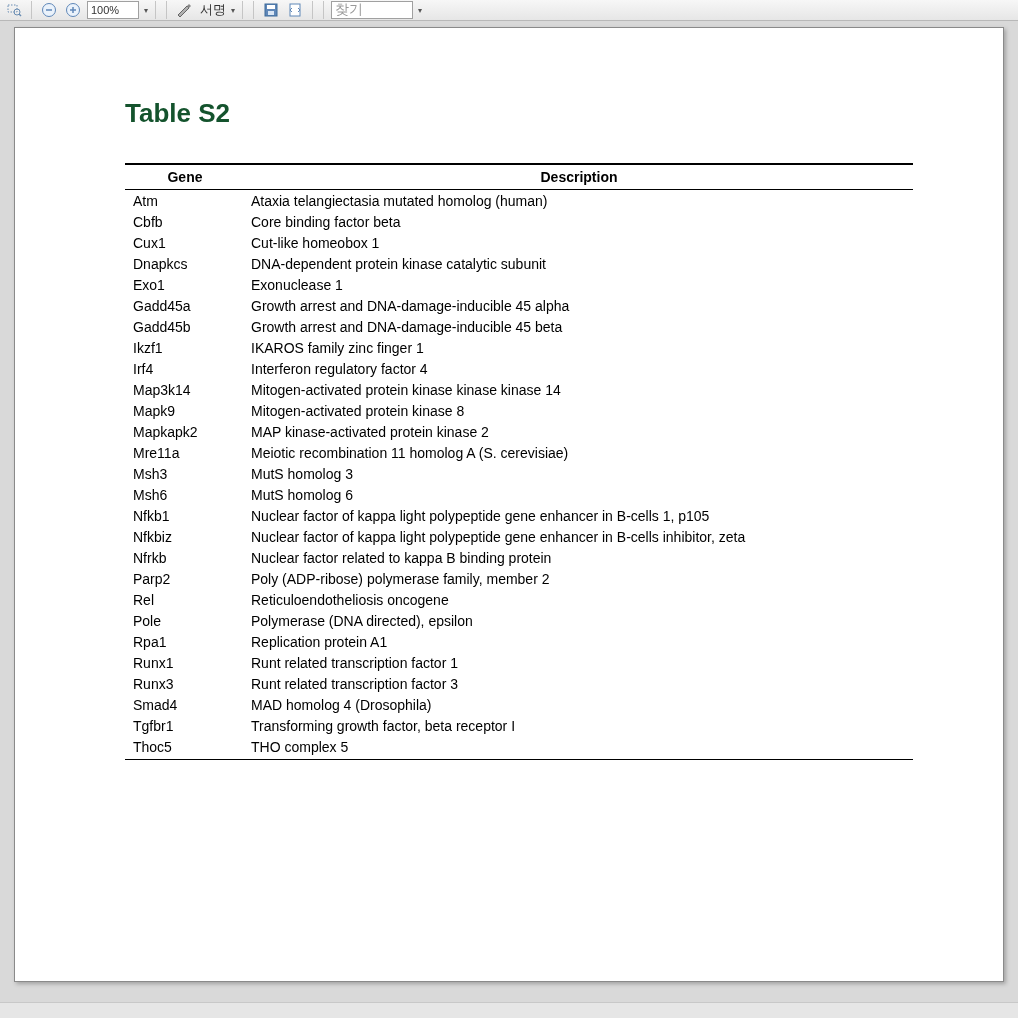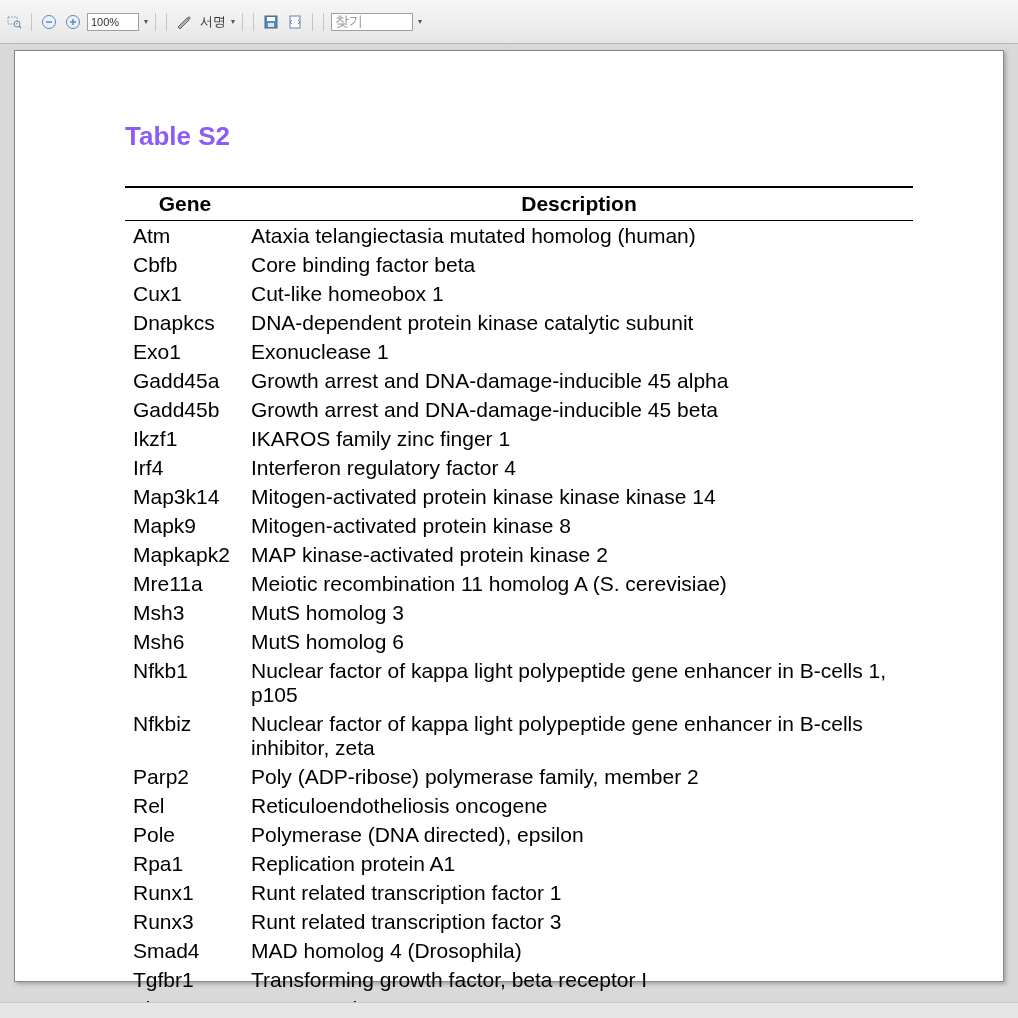--- a/index.html
+++ b/index.html
@@ -6,21 +6,21 @@
   body {
     font-family: Arial, Helvetica, sans-serif;
     background: #ececec;
     width: 1018px;
     height: 1018px;
     overflow: hidden;
     display: flex;
     flex-direction: column;
   }
   .toolbar {
-    height: 44px;
+    height: 21px;
     background: linear-gradient(#f7f7f7, #e6e6e6);
     border-bottom: 1px solid #b8b8b8;
     display: flex;
     align-items: center;
     padding: 0 4px;
     gap: 4px;
     font-size: 12px;
     color: #333;
   }
   .tb-sep {
@@ -81,27 +81,27 @@
   .page {
     width: 990px;
     background: #fff;
     border: 1px solid #8a8a8a;
     box-shadow: 2px 2px 4px rgba(0,0,0,0.25);
     padding: 70px 90px 40px 110px;
   }
   .title {
     font-size: 26px;
     font-weight: bold;
-    color: #8b5cf6;
+    color: #14532d;
     margin-bottom: 34px;
   }
   table.data {
     width: 100%;
     border-collapse: collapse;
-    font-size: 21px;
+    font-size: 14px;
   }
   table.data thead tr {
     border-top: 2px solid #000;
     border-bottom: 1.5px solid #000;
   }
   table.data th {
     font-weight: bold;
     text-align: center;
     padding: 4px 6px;
   }
@@ -256,20 +256,24 @@
           </tr>
           <tr>
             <td class="gene">Nfkb1</td>
             <td>Nuclear factor of kappa light polypeptide gene enhancer in B-cells 1, p105</td>
           </tr>
           <tr>
             <td class="gene">Nfkbiz</td>
             <td>Nuclear factor of kappa light polypeptide gene enhancer in B-cells inhibitor, zeta</td>
           </tr>
           <tr>
+            <td class="gene">Nfrkb</td>
+            <td>Nuclear factor related to kappa B binding protein</td>
+          </tr>
+          <tr>
             <td class="gene">Parp2</td>
             <td>Poly (ADP-ribose) polymerase family, member 2</td>
           </tr>
           <tr>
             <td class="gene">Rel</td>
             <td>Reticuloendotheliosis oncogene</td>
           </tr>
           <tr>
             <td class="gene">Pole</td>
             <td>Polymerase (DNA directed), epsilon</td>

